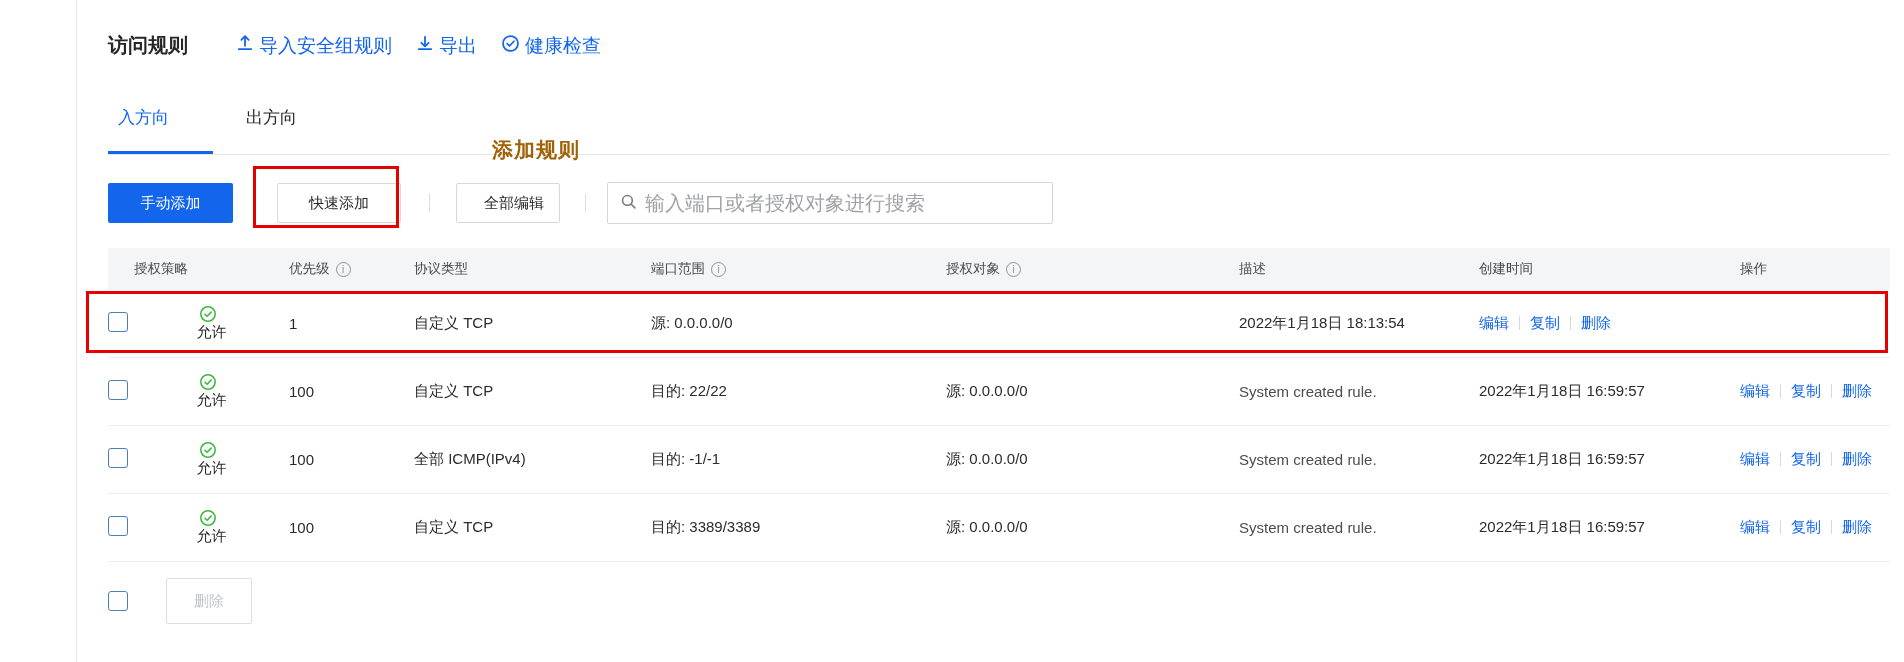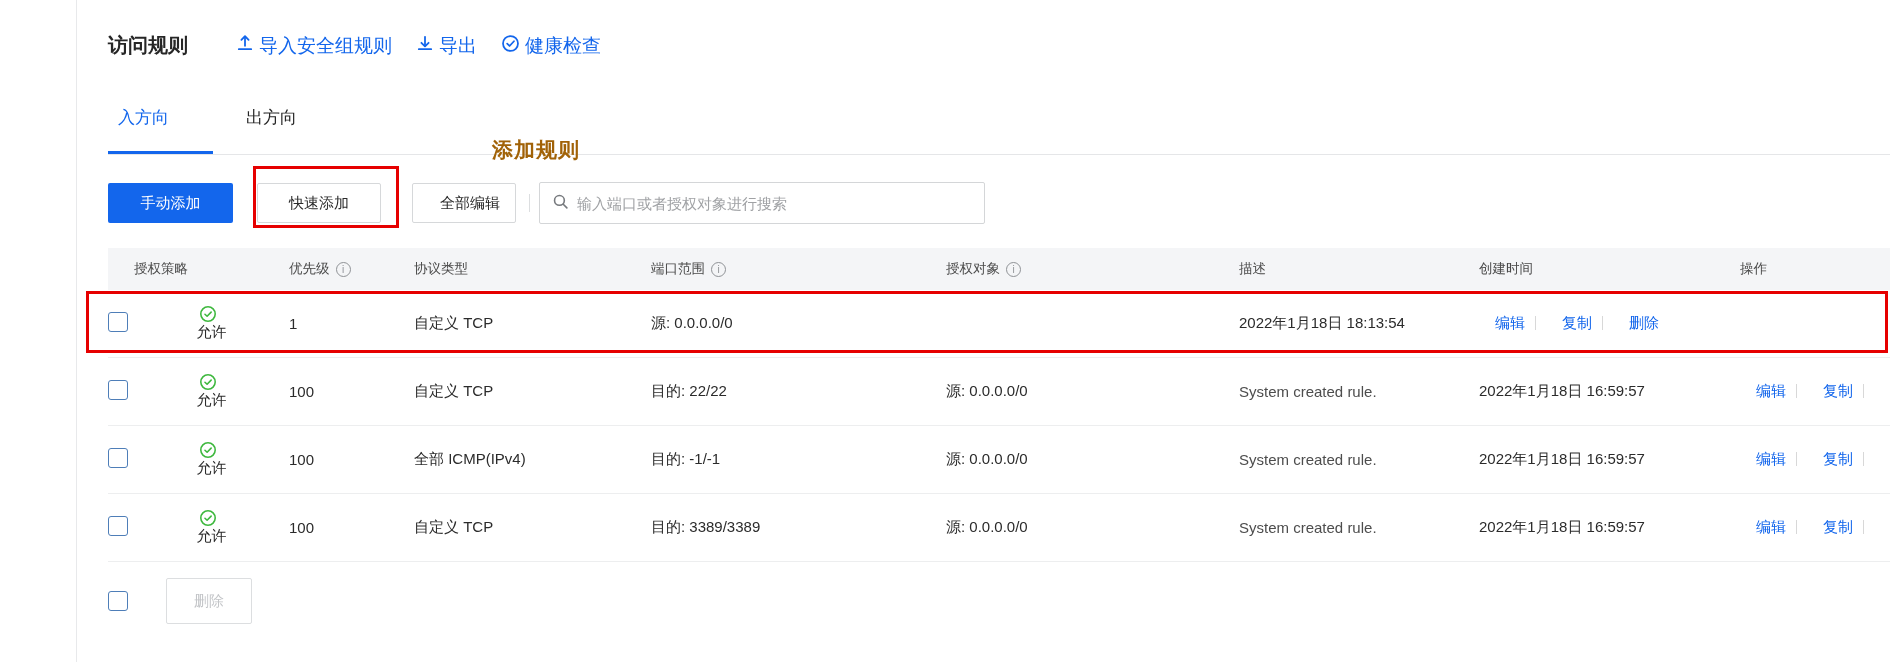--- a/index.html
+++ b/index.html
@@ -19,45 +19,45 @@
   .tab { font-size:17px; color:#262626; padding:6px 0 22px 0; cursor:pointer; }
   .tab.active { color:#1366ec; border-bottom:3px solid #1366ec; padding-left:10px; padding-right:44px; }
   .tab.inactive { margin-left:33px; }
 
   
   .annotation-label { position:absolute; left:492px; top:136px; font-size:21px; font-weight:bold; color:#a16207; letter-spacing:1px; pointer-events:none; }
   .quickadd-redbox { position:absolute; left:253px; top:166px; width:146px; height:62px; border:3px solid #e60000; pointer-events:none; z-index:5; }
   .row-redbox { position:absolute; left:86px; top:291px; width:1802px; height:62px; border:3px solid #e60000; pointer-events:none; z-index:5; }
 
   
-  .btn-row { position:absolute; left:108px; top:182px; display:flex; align-items:center; height:42px; }
+  .btn-row { position:absolute; left:108px; top:182px; display:flex; align-items:center; height:42px;gap:12px; }
   .btn { height:40px; font-size:15px; display:flex; align-items:center; justify-content:center; border-radius:2px; cursor:pointer; }
   .btn-primary { width:125px; background:#1366ec; color:#fff; border:none; }
   .btn-plain { background:#fff; border:1px solid #d6d8da; color:#2b2b2b; }
-  .btn-quick { width:124px; margin-left:24px; }
+  .btn-quick { width:124px; margin-left:32px; }
   .btn-editall { width:104px; margin-left:14px;padding-left:12px; }
   .vsep { width:1px; height:18px; background:#dcdee0; margin-left:16px; }
   .vsep2 { width:1px; height:18px; background:#dcdee0; margin-left:13px; }
   .search-box { margin-left:9px; width:446px; height:42px; border:1px solid #d4d6d8; border-radius:2px; background:#fff; display:flex; align-items:center; padding:0 12px; }
-  .search-box input { border:none; outline:none; flex:1; font-size:15px; color:#262626; margin-left:8px; font-family:inherit; }
+  .search-box input { border:none; outline:none; flex:1; font-size:20px; color:#262626; margin-left:8px; font-family:inherit; }
   .search-box input::placeholder { color:#a0a2a5; }
 
   
   .rule-table { position:absolute; left:108px; top:248px; width:1782px; }
   .grid-row { display:grid; grid-template-columns:26px 155px 125px 237px 295px 293px 240px 261px 1fr; align-items:center; }
   .thead { height:42px; background:#f4f5f7; color:#4a4a4a; font-size:13.5px; }
   .th { display:flex; align-items:center; }
   .info-icon { width:15px; height:15px; border:1px solid #8f9296; border-radius:50%; color:#8f9296; font-size:10px; line-height:13px; text-align:center; margin-left:6px; cursor:pointer; flex:0 0 auto; }
   .trow { height:68px; border-bottom:1px solid #edeeef; font-size:15px; color:#2b2b2b; }
   .cell { overflow:hidden; white-space:nowrap;flex-direction:column; }
   .cell-policy { display:flex; align-items:center; }
   .checkbox { width:20px; height:20px; border:1px solid #4e7eb8; border-radius:3px; background:#fff; cursor:pointer; display:inline-block; }
   .status-icon { display:inline-flex; margin-right:7px; }
   .cell-desc { color:#4d4d4d; }
-  .cell-actions a { color:#1366ec; text-decoration:none; cursor:pointer;margin-left:16px; }
+  .cell-actions a { color:#1366ec; text-decoration:none; cursor:pointer; }
   .actsep { display:inline-block; width:1px; height:14px; background:#d8d8d8; margin:0 10px; vertical-align:-2px; }
 
   
   .tfoot { position:absolute; left:108px; top:578px; display:flex; align-items:center; }
   .btn-del { width:86px; height:46px; margin-left:38px; background:#fff; border:1px solid #dcdee0; border-radius:2px; color:#c3c5c8; font-size:15px; display:flex; align-items:center; justify-content:center; cursor:not-allowed; }
 </style>
 </head>
 <body>
 
 <div class="left-divider"></div>

